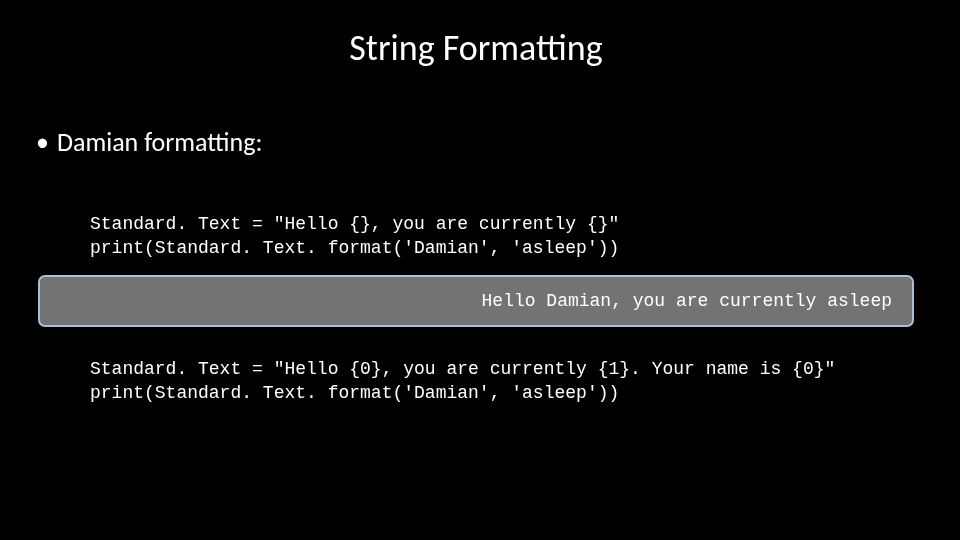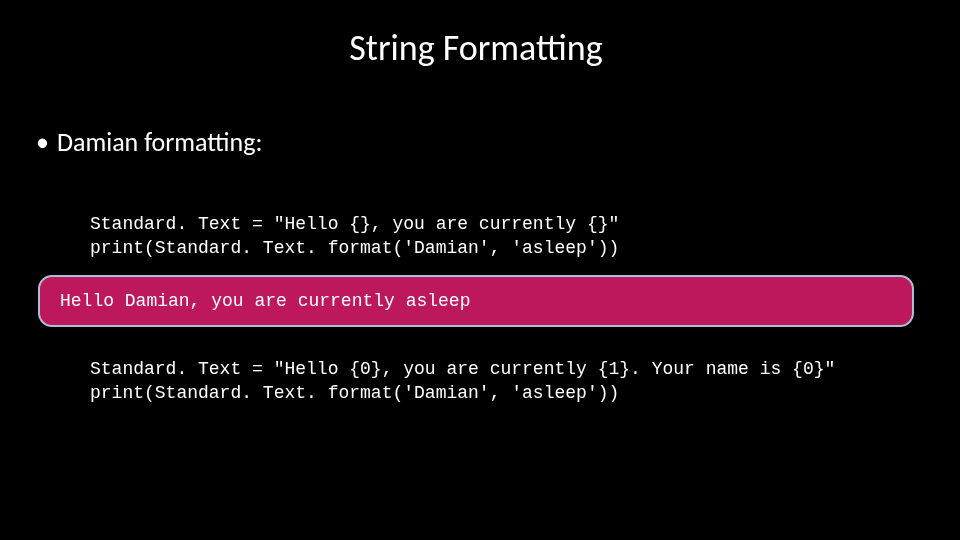--- a/index.html
+++ b/index.html
@@ -12,24 +12,24 @@
 
   .bullet-row { display: flex; align-items: baseline; gap: 8px; margin-left: 4px; margin-bottom: 54px; }
   .bullet-dot { font-size: 26px; line-height: 1; color: #fff; }
   .bullet-text { font-size: 26px; color: #fff; }
 
   .code-block { font-family: "Courier New", monospace; font-size: 18px; color: #fff; white-space: pre; margin-left: 58px; line-height: 1.35; }
 
   .output-box {
     margin: 14px 6px 30px 6px;
     padding: 14px 20px;
-    background: #be185d;
+    background: #737373;
     border: 2px solid #aac0d8;
-    border-radius: 14px;
-    text-align: left;
+    border-radius: 7px;
+    text-align: right;
   }
   .output-text { font-family: "Courier New", monospace; font-size: 18px; color: #fff; }
 
   .code-block2 { font-family: "Courier New", monospace; font-size: 18px; color: #fff; white-space: pre; margin-left: 58px; line-height: 1.35; }
 </style>
 </head>
 <body>
 
 <div class="slide">
 

